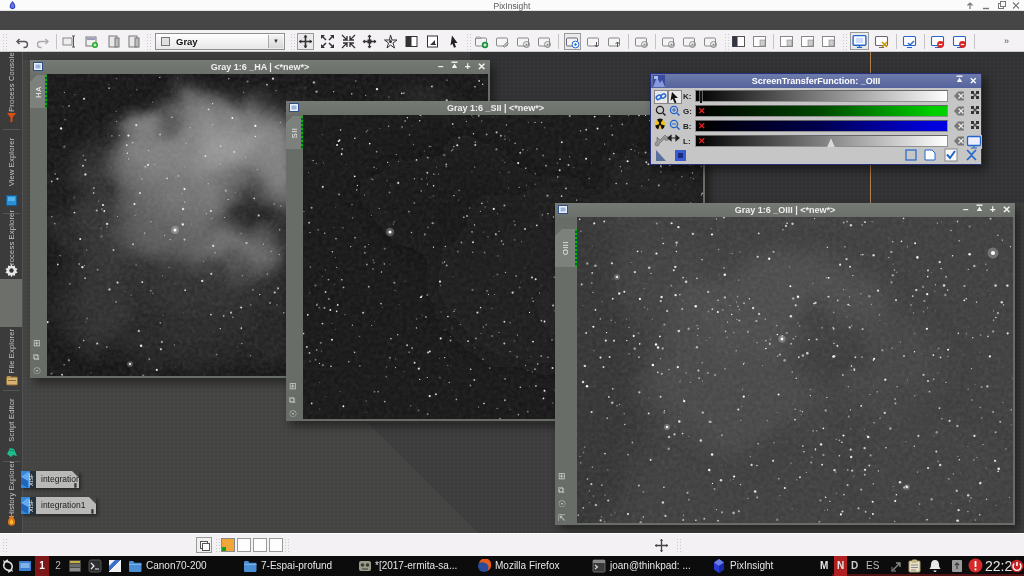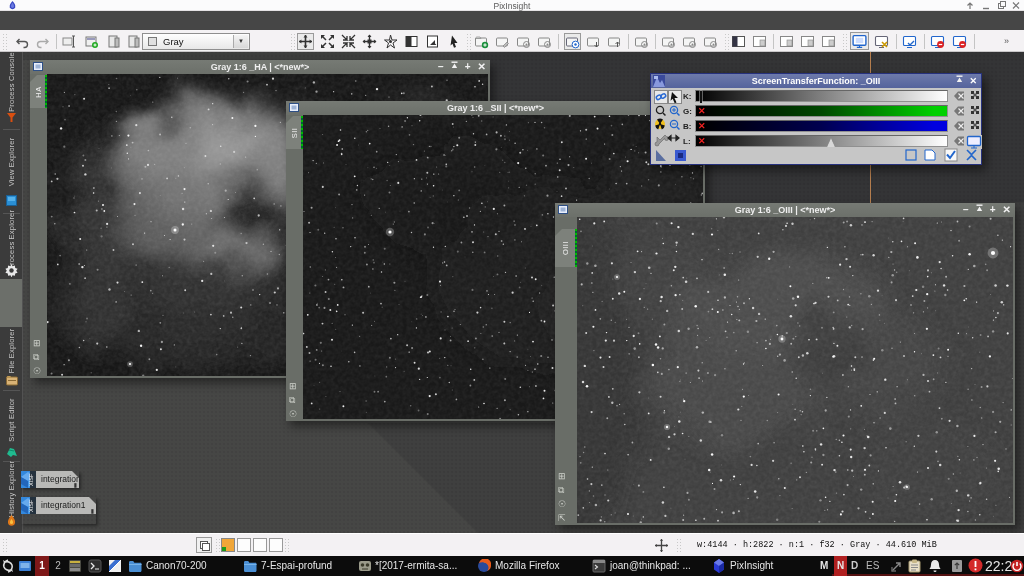--- a/index.html
+++ b/index.html
@@ -80,21 +80,21 @@
           <rect x="9" y="4" width="4" height="9" fill="#bbb" stroke="#777"></rect>
         </svg>
       </div>
 <div class="ti" style="left:126px;top:4px;width:15px;height:15px;">
         <svg viewBox="0 0 15 15">
           <rect x="3" y="2" width="8" height="11" fill="#e8e8e8" stroke="#777"></rect>
           <rect x="9" y="4" width="4" height="9" fill="#bbb" stroke="#777"></rect>
         </svg>
       </div>
 <div style="position:absolute;left:146px;top:3px;width:6px;height:17px;background-image:radial-gradient(#c9c9c9 35%,transparent 40%);background-size:3px 3px;"></div>
-<div style="position:absolute;left:142px;top:3px;width:108px;height:17px;background:linear-gradient(#fefefe,#e8e8e8);border:1px solid #8f8f8f;">
+<div style="position:absolute;left:155px;top:3px;width:130px;height:17px;background:linear-gradient(#fefefe,#e8e8e8);border:1px solid #8f8f8f;font-weight:bold;">
 <span style="position:absolute;left:5px;top:3px;width:9px;height:9px;border:1px solid #777;background:#e0e0e0"></span>
 <span style="position:absolute;left:20px;top:2px;font-size:9.5px;color:#111">Gray</span>
 <span style="position:absolute;right:1px;top:1px;width:15px;height:13px;background:linear-gradient(#f4f4f4,#d8d8d8);border-left:1px solid #aaa;text-align:center;font-size:6px;color:#333;line-height:13px">▼</span>
 </div>
 <div style="position:absolute;left:290px;top:3px;width:6px;height:17px;background-image:radial-gradient(#c9c9c9 35%,transparent 40%);background-size:3px 3px;"></div>
 <div class="ti" style="left:297px;top:3px;width:17px;height:17px;border:1px solid #9a9a9a;background:#eaeaea;">
         <svg viewBox="0 0 15 15">
           <path d="M7.5 1v13M1 7.5h13" stroke="#333" stroke-width="1.6"></path>
           <path d="M7.5 1l-2 2.4h4zM7.5 14l-2-2.4h4zM1 7.5l2.4-2v4zM14 7.5l-2.4-2v4z" fill="#333"></path>
         </svg>
@@ -2146,21 +2146,21 @@
             <path d="M15 6l-8 4v7l8-4z" fill="#4499e8"></path>
             <rect x="9" width="6" height="17" fill="#222" opacity=".85"></rect>
             <text x="12.2" y="15" font-size="5.5" fill="#eee" transform="rotate(-90 12.2 15)" font-family="Liberation Sans">XISF</text>
           </svg>
 </div>
 <div class="abs" style="left:15px;top:0;right:0;height:17px;background:#b9b9b7;clip-path:polygon(0 0,calc(100% - 7px) 0,100% 7px,100% 100%,0 100%)">
 <span style="position:absolute;left:5px;top:3px;font-size:8.5px;color:#1a1a1a">integration</span>
 <span style="position:absolute;right:2px;bottom:0px;font-size:6px;color:#333">▮</span>
 </div>
       </div>
-<div class="abs" style="left:21px;top:445px;width:75px;height:27px;box-shadow:2px 2px 3px rgba(0,0,0,.4)">
+<div class="abs" style="left:21px;top:445px;width:75px;height:17px;box-shadow:2px 2px 3px rgba(0,0,0,.4)">
 <div class="abs" style="left:0;top:0;width:15px;height:17px;background:#2277cc;overflow:hidden">
 <svg width="15" height="17" viewBox="0 0 15 17">
             <rect width="15" height="17" fill="#3388dd"></rect>
             <path d="M0 6l7-5 8 5-8 4z" fill="#66aaee"></path>
             <path d="M0 6l7 4v7l-7-4z" fill="#2266bb"></path>
             <path d="M15 6l-8 4v7l8-4z" fill="#4499e8"></path>
             <rect x="9" width="6" height="17" fill="#222" opacity=".85"></rect>
             <text x="12.2" y="15" font-size="5.5" fill="#eee" transform="rotate(-90 12.2 15)" font-family="Liberation Sans">XISF</text>
           </svg>
 </div>
@@ -2297,21 +2297,20 @@
 <div class="abs" style="left:222px;top:13px;width:4px;height:4px;background:#1a9a1a"></div>
 <div class="abs" style="left:237px;top:4px;width:14px;height:14px;background:#fdfdfd;border:1px solid #999"></div>
 <div class="abs" style="left:253px;top:4px;width:14px;height:14px;background:#fdfdfd;border:1px solid #999"></div>
 <div class="abs" style="left:269px;top:4px;width:14px;height:14px;background:#fdfdfd;border:1px solid #999"></div>
 <div style="position:absolute;left:284px;top:4px;width:6px;height:15px;background-image:radial-gradient(#c9c9c9 35%,transparent 40%);background-size:3px 3px;"></div>
 <svg class="abs" style="left:655px;top:5px" width="13" height="13" viewBox="0 0 13 13">
         <path d="M6.5 0v13M0 6.5h13" stroke="#444" stroke-width="1.3"></path>
         <path d="M6.5 0L5 2h3zM6.5 13L5 11h3zM0 6.5L2 5v3zM13 6.5L11 5v3z" fill="#444"></path>
       </svg>
 <div style="position:absolute;left:676px;top:4px;width:6px;height:15px;background-image:radial-gradient(#c9c9c9 35%,transparent 40%);background-size:3px 3px;"></div>
-<div class="abs" style="left:697px;top:6px;font-size:8.5px;font-family:'Liberation Mono',monospace;color:#111;letter-spacing:0">w:4144 · h:2822 · n:1 · f32 · Gray · 44.610 MiB</div>
 </div>
 <div id="taskbar">
 <div class="abs" style="left:832px;top:18px;width:192px;height:2px;background:#551212"></div>
 <svg class="tkico" style="left:1px" viewBox="0 0 14 14">
         <path d="M7 1C4 2 2 5 3 8c1 2.5 4 4 6.5 3M7 13c3-1 5-4 4-7C10 3.5 7 2 4.5 3" stroke="#ddd" stroke-width="1.6" fill="none"></path>
         <path d="M9.5 11.5L12 13l-1-3zM4.5 2.5L2 1l1 3z" fill="#ddd"></path>
       </svg>
 <svg class="tkico" style="left:18px" viewBox="0 0 14 14">
         <rect x="1" y="2" width="12" height="10" rx="1" fill="#3b7fd4"></rect>
         <rect x="2.5" y="4" width="9" height="5" fill="#7fb3e8"></rect>

